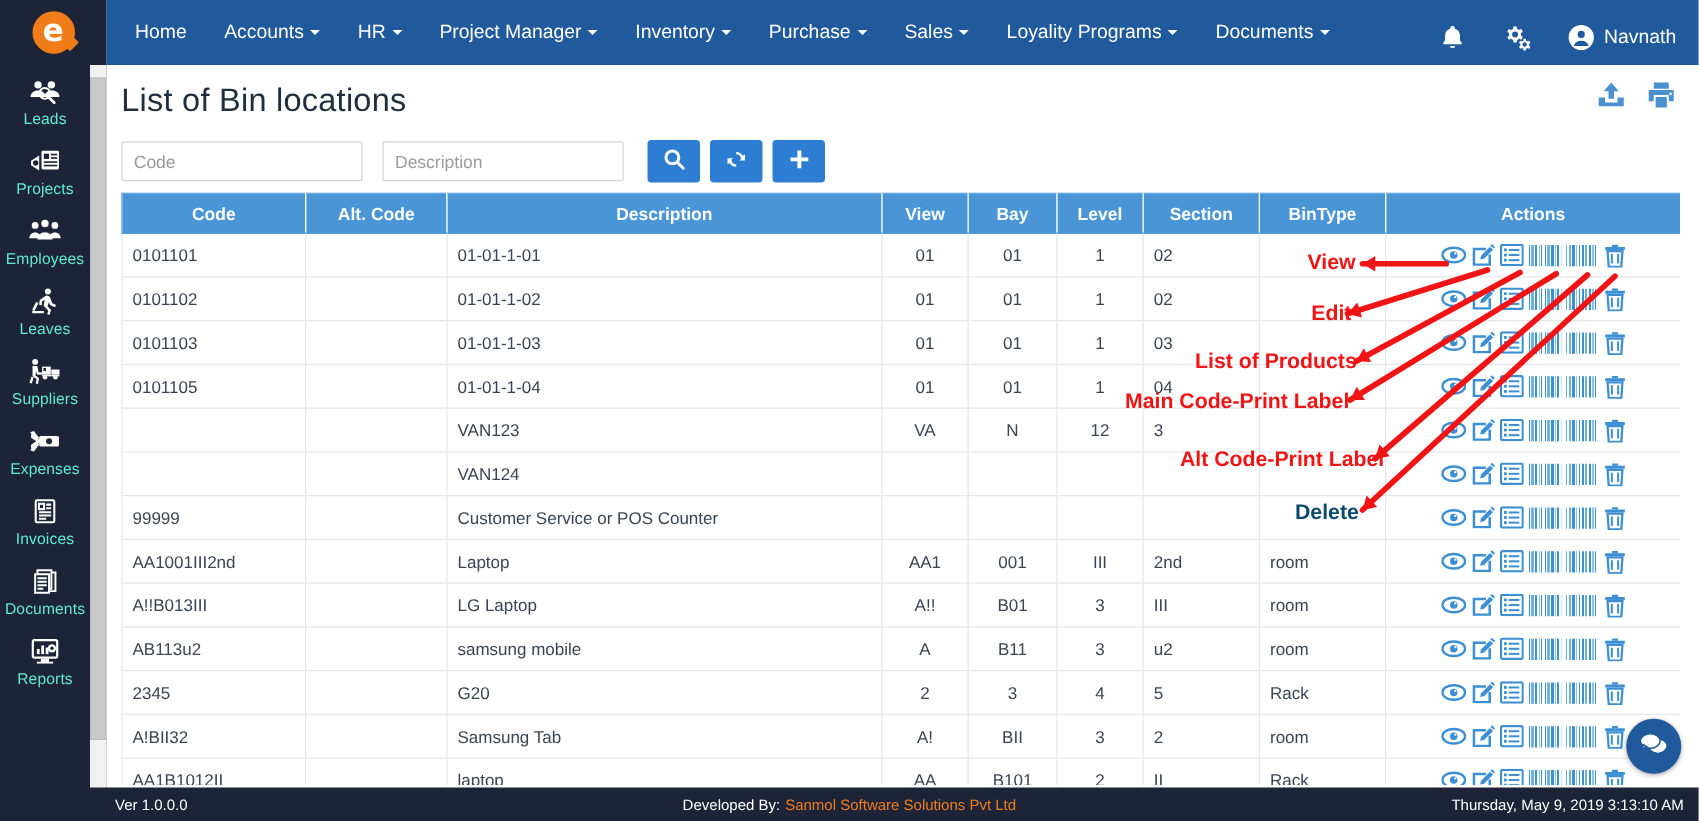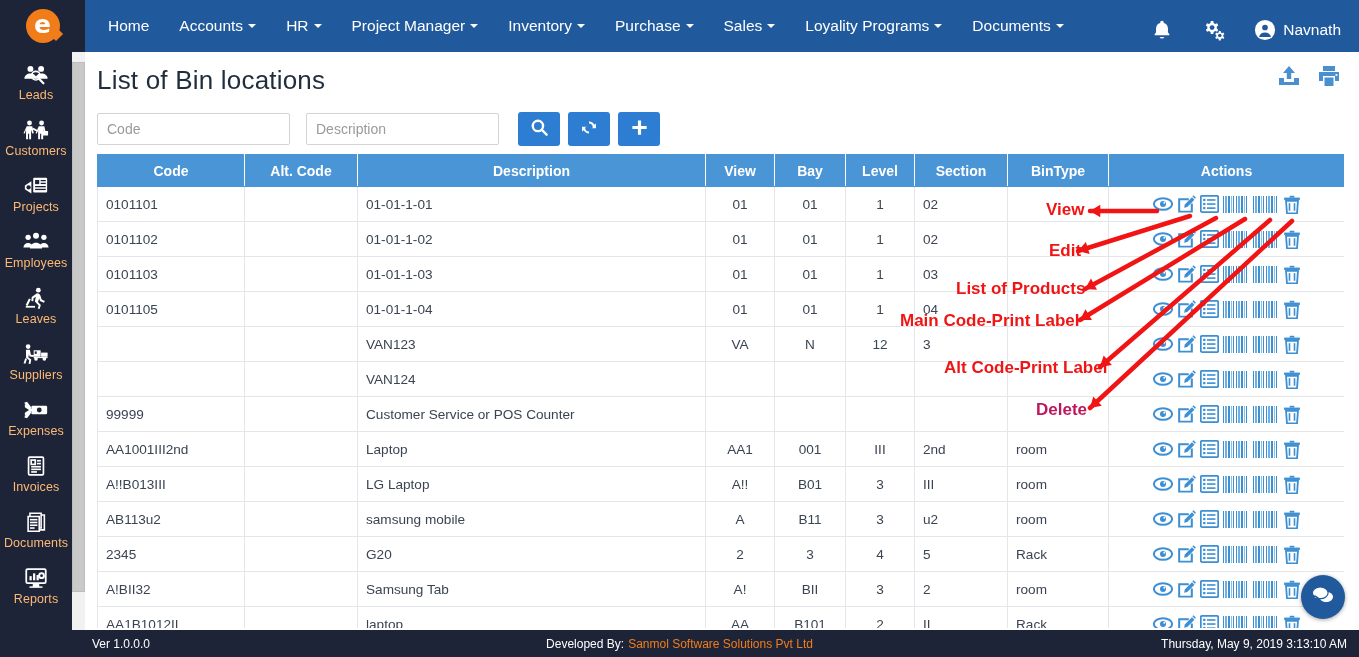--- a/index.html
+++ b/index.html
@@ -46,21 +46,21 @@
   .logo-circle span { position: relative; z-index: 2; color: #fff; }
   #side-scroll {
     position: absolute; left: 0; top: 52px;
     width: 85px; height: 605px;
     overflow: hidden;
   }
   .side-item {
     width: 72px;
     padding: 8px 0 6px 0;
     text-align: center;
-    color: #fdba74;
+    color: #5eead4;
     cursor: pointer;
     user-select: none;
   }
   .side-icon {
     display: block;
     height: 26px;
     line-height: 26px;
     margin-bottom: 2px;
   }
   .side-icon svg { display: inline-block; vertical-align: middle; }
@@ -299,31 +299,20 @@
         <div class="side-item">
           <span class="side-icon"><svg width="26" height="24" viewBox="0 0 28 24" fill="#fff">
               <circle cx="8" cy="6.5" r="3.2"></circle>
               <circle cx="19.5" cy="6.5" r="3.2"></circle>
               <path d="M1.5 17c0-3.4 2.9-5.6 6.5-5.6S14.5 13.6 14.5 17z"></path>
               <path d="M13.5 17c0-3.4 2.9-5.6 6.5-5.6S26.5 13.6 26.5 17z"></path>
               <circle cx="13.8" cy="13.8" r="4.6" fill="none" stroke="#fff" stroke-width="1.7"></circle>
               <line x1="17.2" y1="17.2" x2="22" y2="22" stroke="#fff" stroke-width="2.4" stroke-linecap="round"></line>
             </svg></span>
           <span class="side-label">Leads</span>
-        </div>
-        <div class="side-item">
-          <span class="side-icon"><svg width="26" height="24" viewBox="0 0 28 24" fill="#fff">
-              <circle cx="7" cy="4.5" r="2.6"></circle>
-              <path d="M4 8h6l1.6 7.5-1.6.4-1.3-4.2V22H6.6v-6H5.4v6H3.3V11.7L2 15.9.5 15.5z"></path>
-              <circle cx="20" cy="4.5" r="2.6"></circle>
-              <path d="M17 8h6l1.6 7.5-1.6.4-1.3-4.2V22h-2.1v-6h-1.2v6h-2.1V11.7L15 15.9l-1.5-.4z"></path>
-              <path d="M11 9.5l5.5 3-1 1.7-5.5-3z"></path>
-              <rect x="21.5" y="13" width="5.5" height="5" rx=".6"></rect>
-            </svg></span>
-          <span class="side-label">Customers</span>
         </div>
         <div class="side-item">
           <span class="side-icon"><svg width="26" height="24" viewBox="0 0 28 24" fill="#fff">
               <rect x="11" y="3" width="15" height="16" rx="1.2"></rect>
               <rect x="13" y="5.5" width="4.5" height="4.5" fill="#1e2438"></rect>
               <rect x="19" y="5.5" width="5.5" height="1.4" fill="#1e2438"></rect>
               <rect x="19" y="8.5" width="5.5" height="1.4" fill="#1e2438"></rect>
               <rect x="13" y="12" width="11.5" height="1.4" fill="#1e2438"></rect>
               <rect x="13" y="15" width="11.5" height="1.4" fill="#1e2438"></rect>
               <path d="M2 11.5l7-4.5v13l-7-4.5z"></path>
@@ -1281,21 +1270,21 @@
         <line x1="1090" y1="408" x2="1292" y2="221" stroke="#f01414" stroke-width="4.5" stroke-linecap="round"></line>
         <polygon points="1090,408 1101.7682342042829,405.65294573706785 1093.2463133575018,396.44744835177505" fill="#f01414"></polygon>
       </g>
   </svg>
   <div id="anno-labels" style="position:absolute;left:16px;top:0;width:1359px;height:657px;pointer-events:none;z-index:21;">
       <div class="anno-label" style="left: 1030px; top: 200px; color: rgb(240, 20, 20);">View</div>
       <div class="anno-label" style="left: 1033px; top: 241px; color: rgb(240, 20, 20);">Edit</div>
       <div class="anno-label" style="left: 940px; top: 279px; color: rgb(240, 20, 20);">List of Products</div>
       <div class="anno-label" style="left: 884px; top: 311px; color: rgb(240, 20, 20);">Main Code-Print Label</div>
       <div class="anno-label" style="left: 928px; top: 358px; color: rgb(240, 20, 20);">Alt Code-Print Label</div>
-      <div class="anno-label" style="left: 1020px; top: 400px; color: #be185d;">Delete</div>
+      <div class="anno-label" style="left: 1020px; top: 400px; color: #0c4a6e;">Delete</div>
     </div>
 
   <div id="chat-fab">
     <span>
       <svg width="24" height="22" viewBox="0 0 26 24" fill="#fff">
         <ellipse cx="16.5" cy="14" rx="7.5" ry="5.6"></ellipse>
         <path d="M13 18.5l4.5 1.5-1.2-3z"></path>
         <ellipse cx="10" cy="9.6" rx="8.6" ry="6.4" fill="#fff" stroke="#215a9c" stroke-width="1.3"></ellipse>
         <path d="M7 14.6l-4.6 2.2 1.8-3.8z" fill="#fff" stroke="#215a9c" stroke-width="1.3"></path>
       </svg>

